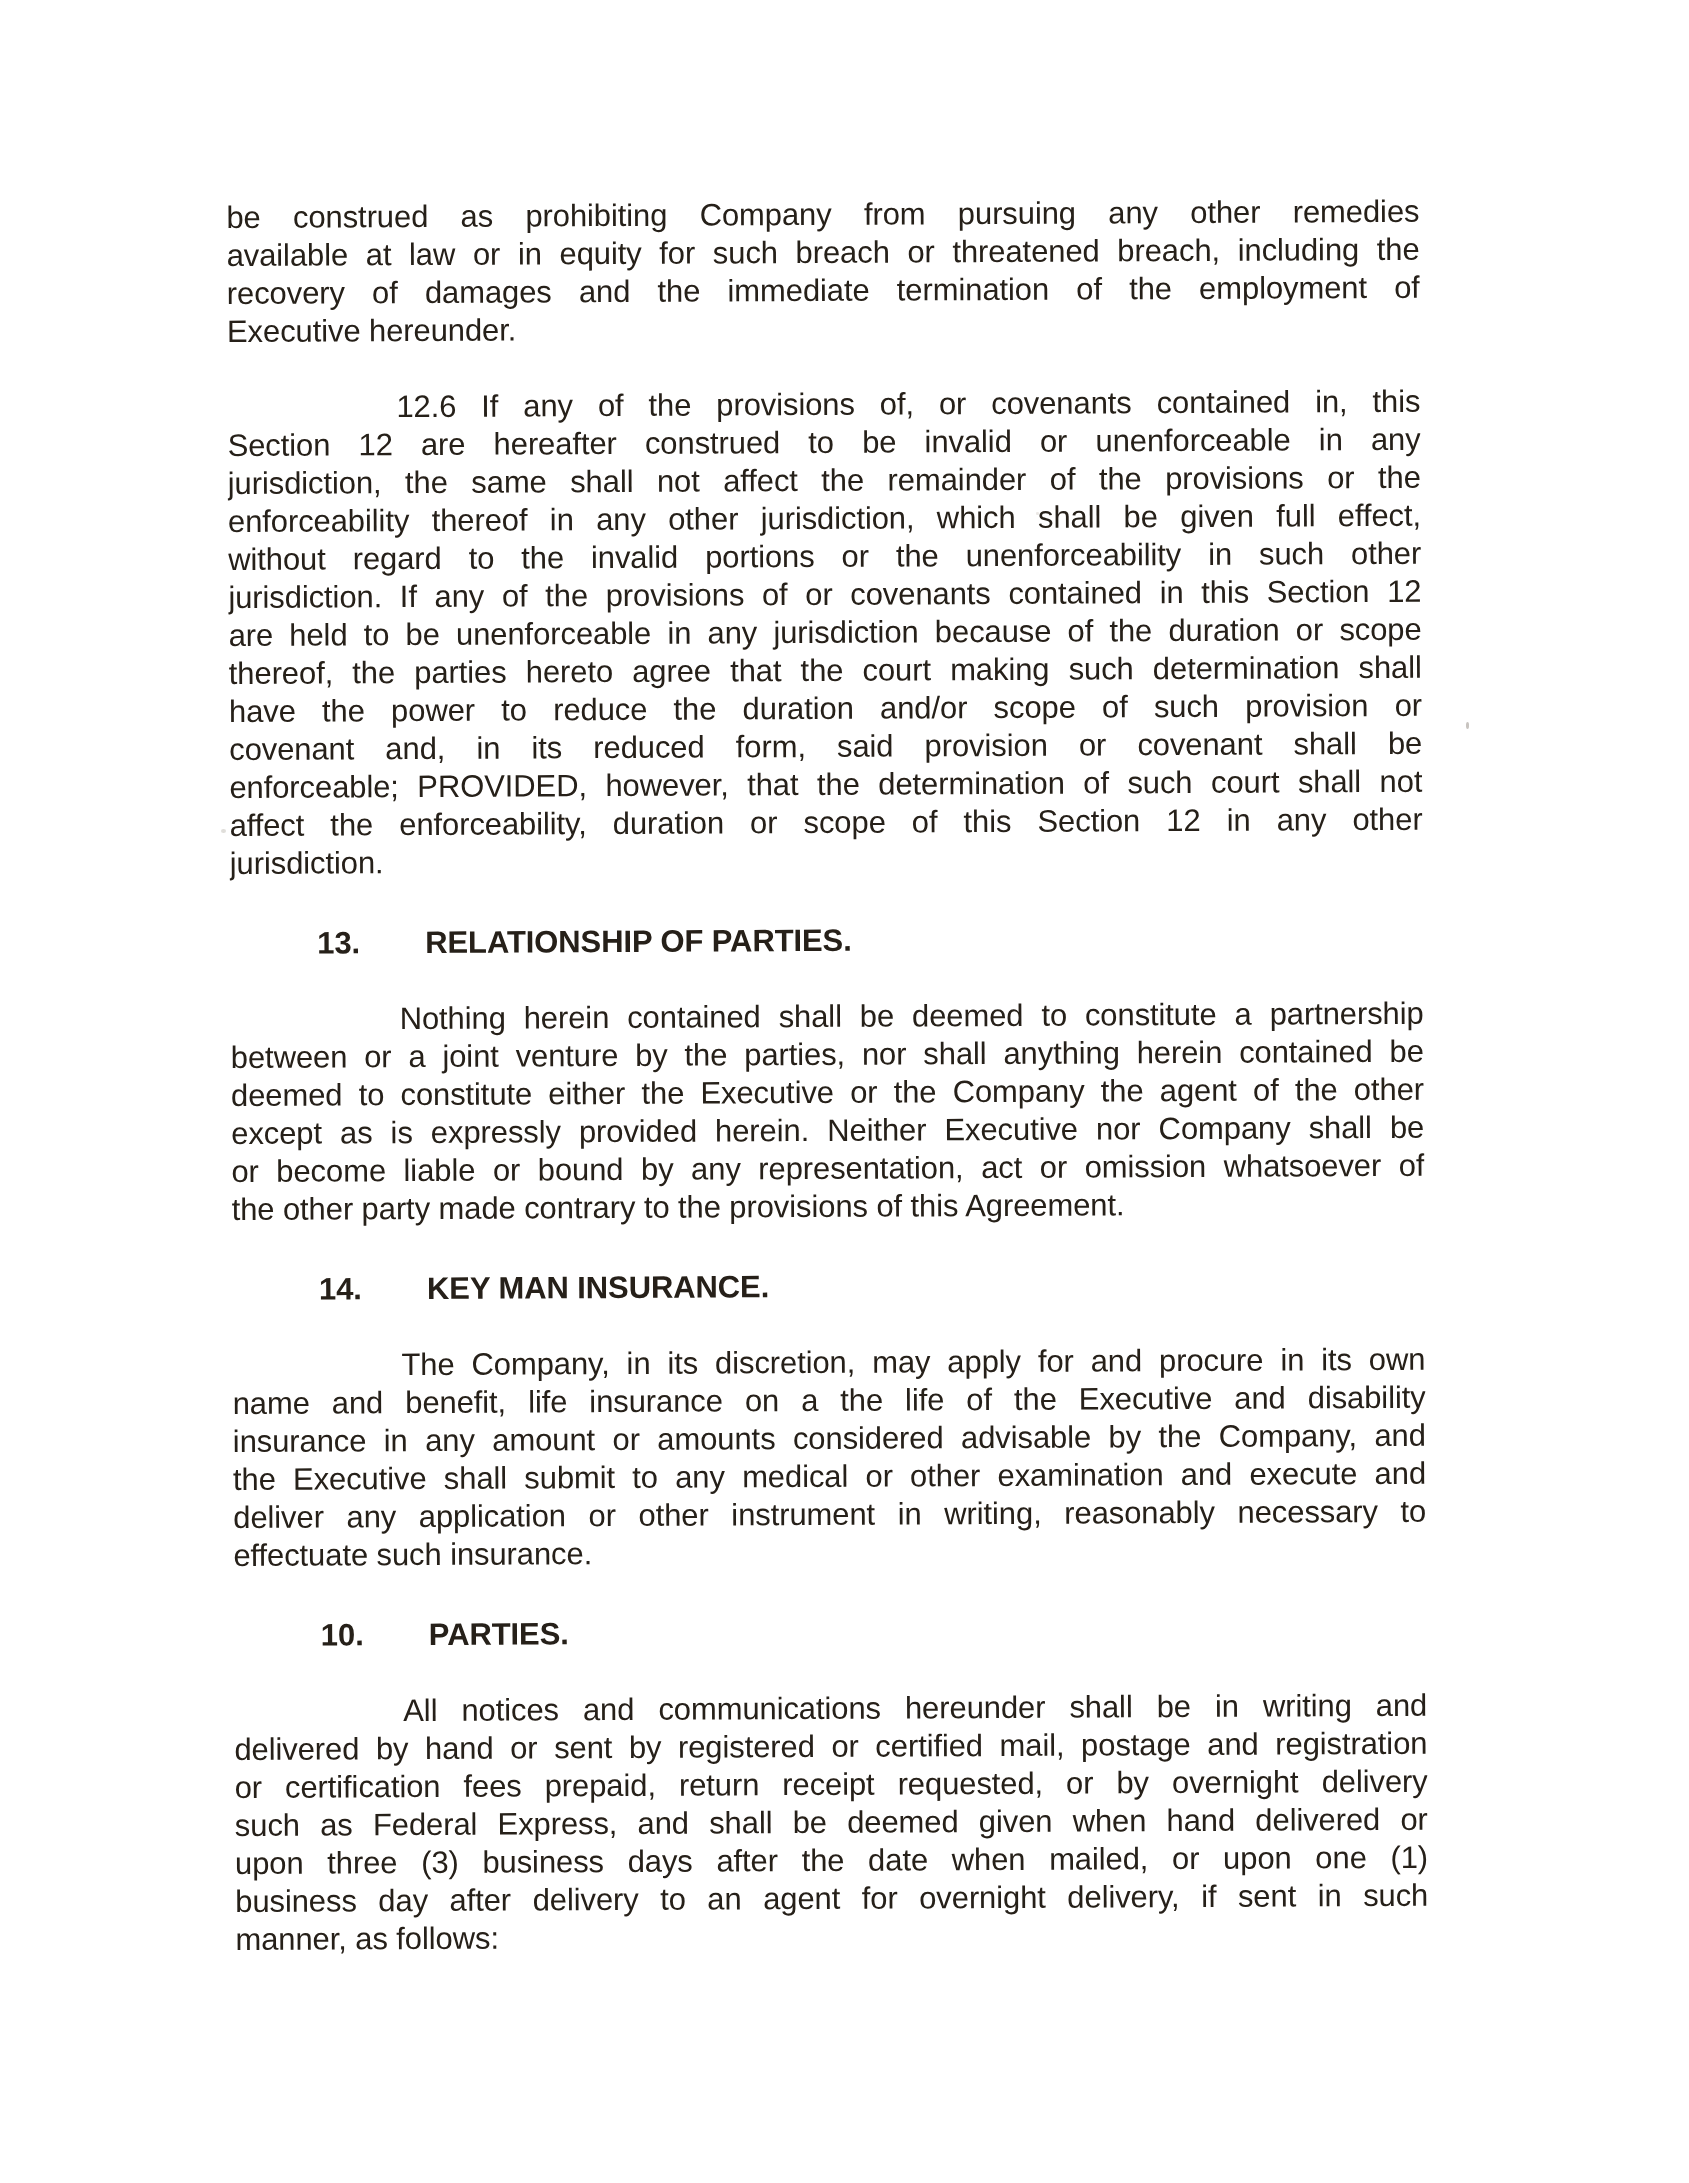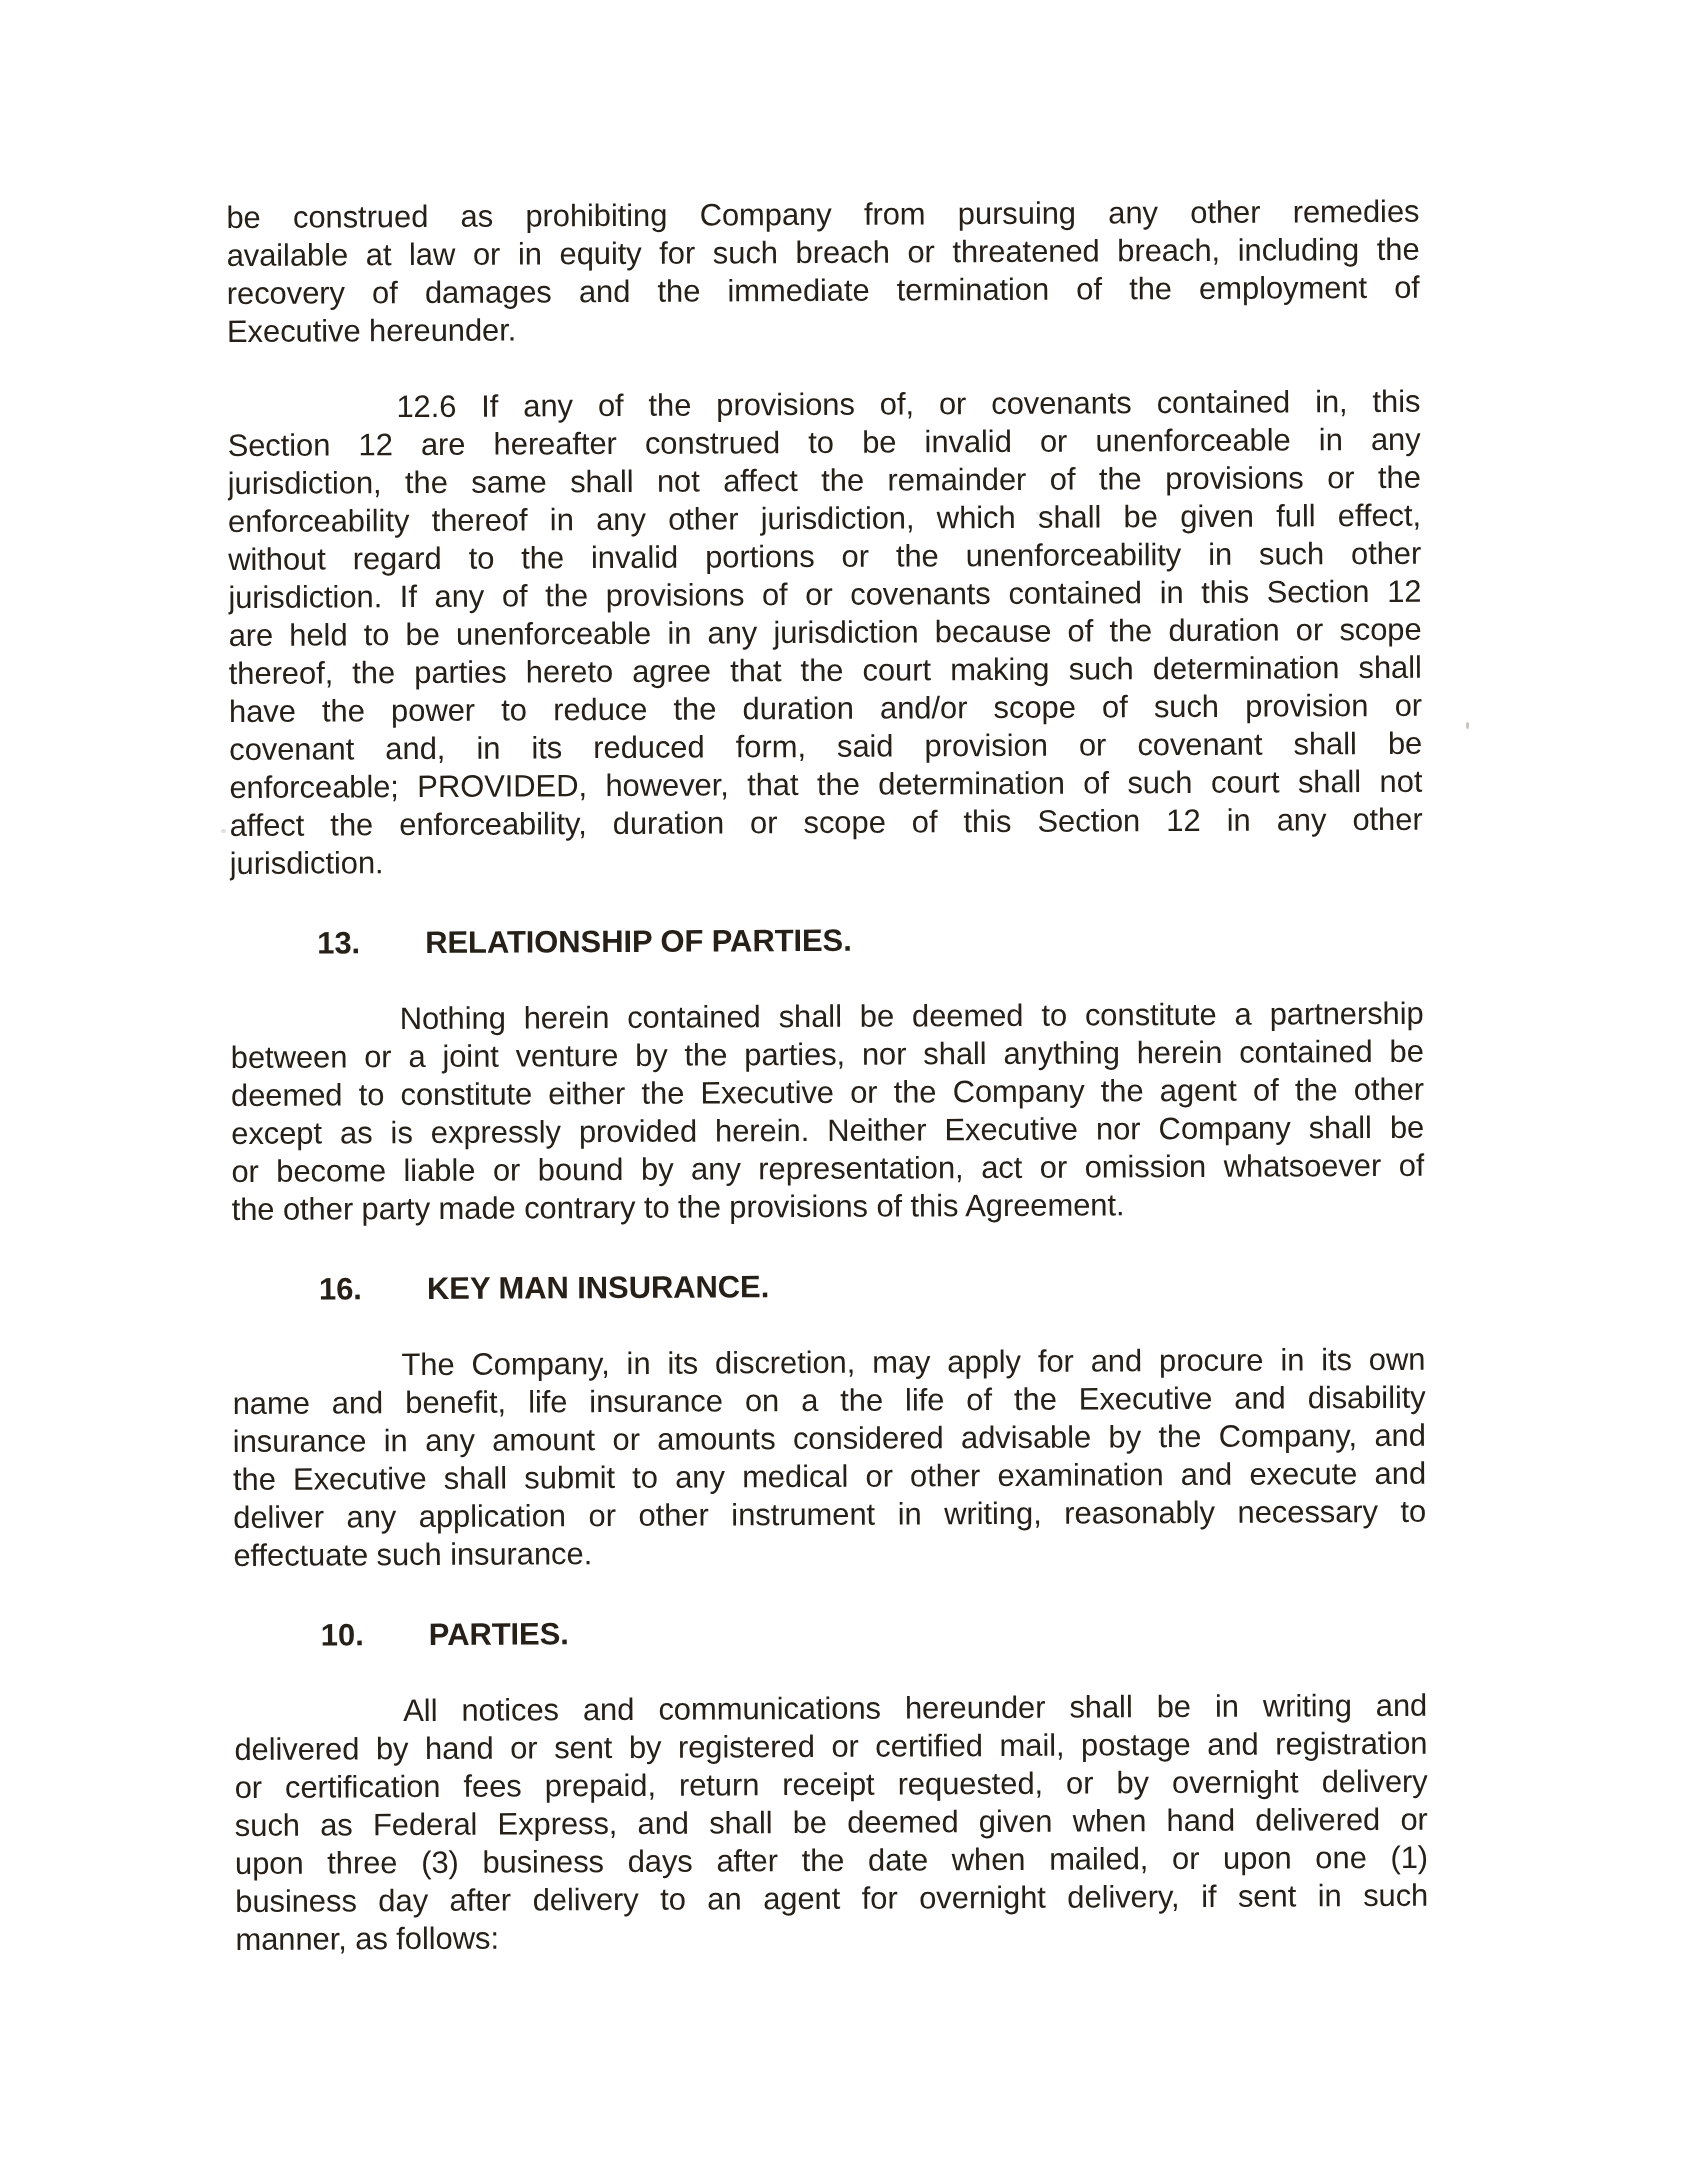--- a/index.html
+++ b/index.html
@@ -90,21 +90,21 @@
       </div>
       <div class="heading"><span class="h-num">13.</span><span class="h-text">RELATIONSHIP OF PARTIES.</span></div>
       <div class="para">
         <div class="line first-indent">Nothing herein contained shall be deemed to constitute a partnership</div>
         <div class="line">between or a joint venture by the parties, nor shall anything herein contained be</div>
         <div class="line">deemed to constitute either the Executive or the Company the agent of the other</div>
         <div class="line">except as is expressly provided herein. Neither Executive nor Company shall be</div>
         <div class="line">or become liable or bound by any representation, act or omission whatsoever of</div>
         <div class="line last">the other party made contrary to the provisions of this Agreement.</div>
       </div>
-      <div class="heading"><span class="h-num">16.</span><span class="h-text">KEY MAN INSURANCE.</span></div>
+      <div class="heading"><span class="h-num">14.</span><span class="h-text">KEY MAN INSURANCE.</span></div>
       <div class="para">
         <div class="line first-indent">The Company, in its discretion, may apply for and procure in its own</div>
         <div class="line">name and benefit, life insurance on a the life of the Executive and disability</div>
         <div class="line">insurance in any amount or amounts considered advisable by the Company, and</div>
         <div class="line">the Executive shall submit to any medical or other examination and execute and</div>
         <div class="line">deliver any application or other instrument in writing, reasonably necessary to</div>
         <div class="line last">effectuate such insurance.</div>
       </div>
       <div class="heading"><span class="h-num">10.</span><span class="h-text">PARTIES.</span></div>
       <div class="para">

